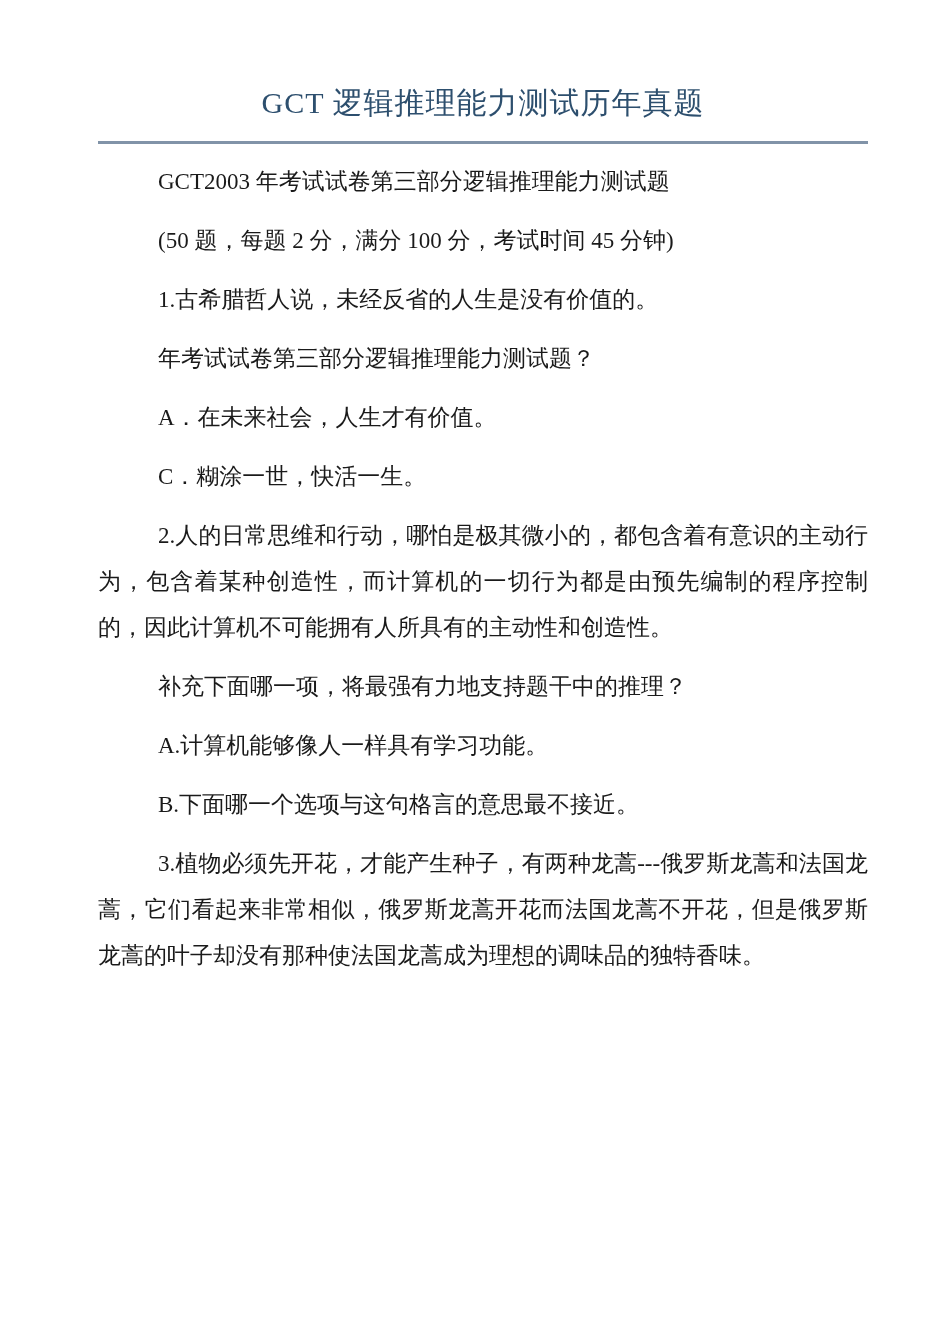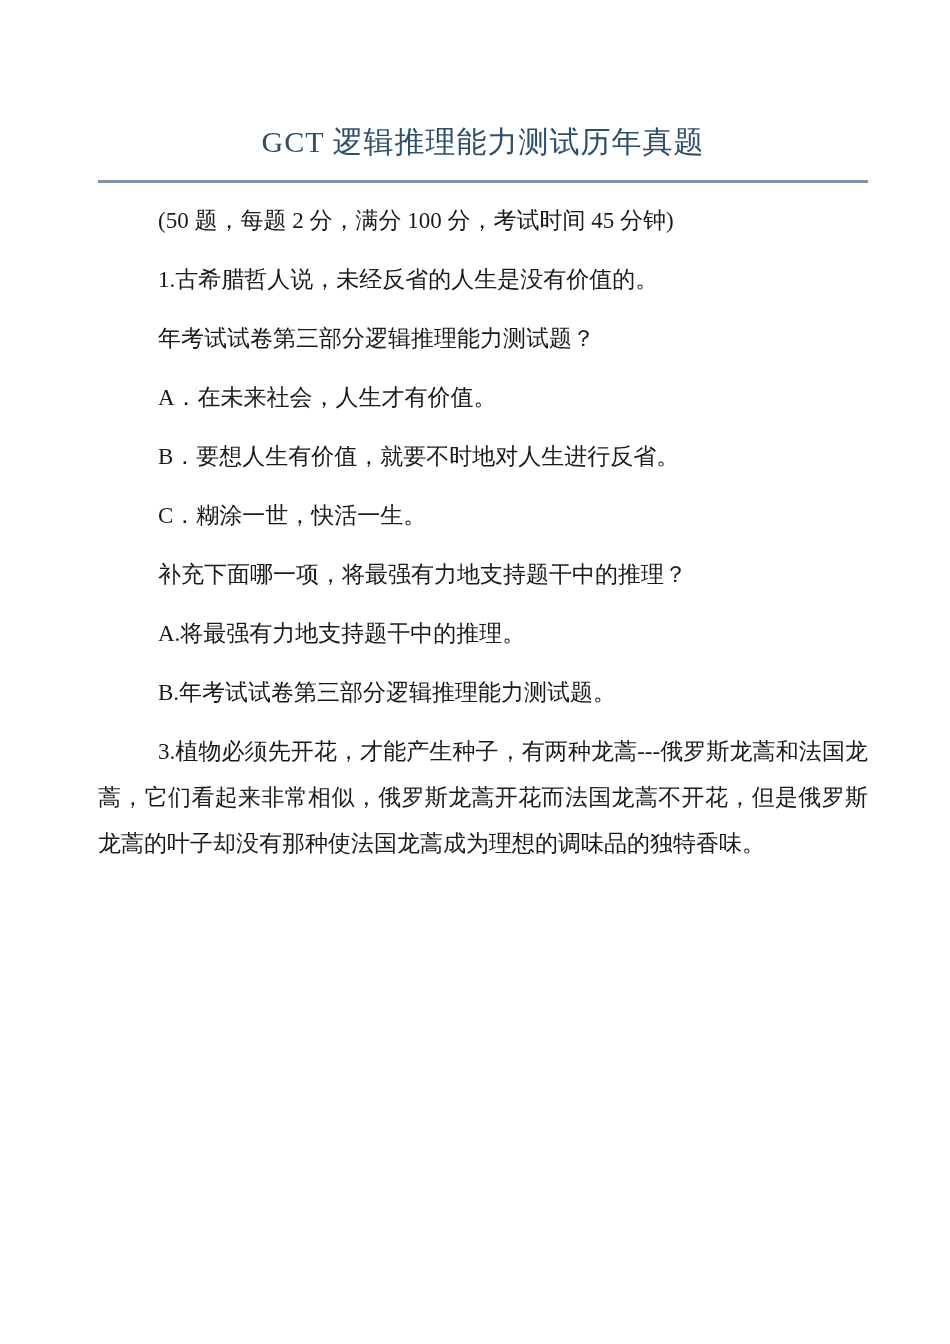--- a/index.html
+++ b/index.html
@@ -10,21 +10,21 @@
   }
   body {
     width: 950px;
     min-height: 1344px;
     font-family: "Liberation Serif", "DejaVu Serif", serif;
   }
   .page {
     box-sizing: border-box;
     width: 950px;
     min-height: 1344px;
-    padding-top: 120px;
+    padding-top: 81px;
     background: #ffffff;
   }
   .doc-title {
     width: 770px;
     margin: 0 0 0 98px;
     text-align: center;
     font-size: 30px;
     line-height: 44px;
     font-weight: normal;
     color: #2d4f6e;
@@ -54,39 +54,40 @@
 <body>
 
 <div class="page">
 
   <h1 class="doc-title">GCT 逻辑推理能力测试历年真题</h1>
 
   <hr class="title-divider">
 
   <div class="content">
 
+    <p>GCT2003 年考试试卷第三部分逻辑推理能力测试题</p>
 
     <p>(50 题，每题 2 分，满分 100 分，考试时间 45 分钟)</p>
 
     <p>1.古希腊哲人说，未经反省的人生是没有价值的。</p>
 
     <p>年考试试卷第三部分逻辑推理能力测试题？</p>
 
     <p>A．在未来社会，人生才有价值。</p>
 
-    <p>B．要想人生有价值，就要不时地对人生进行反省。</p>
 
     <p>C．糊涂一世，快活一生。</p>
 
 
+    <p>2.人的日常思维和行动，哪怕是极其微小的，都包含着有意识的主动行为，包含着某种创造性，而计算机的一切行为都是由预先编制的程序控制的，因此计算机不可能拥有人所具有的主动性和创造性。</p>
 
     <p>补充下面哪一项，将最强有力地支持题干中的推理？</p>
 
-    <p>A.将最强有力地支持题干中的推理。</p>
+    <p>A.计算机能够像人一样具有学习功能。</p>
 
-    <p>B.年考试试卷第三部分逻辑推理能力测试题。</p>
+    <p>B.下面哪一个选项与这句格言的意思最不接近。</p>
 
 
 
     <p>3.植物必须先开花，才能产生种子，有两种龙蒿---俄罗斯龙蒿和法国龙蒿，它们看起来非常相似，俄罗斯龙蒿开花而法国龙蒿不开花，但是俄罗斯龙蒿的叶子却没有那种使法国龙蒿成为理想的调味品的独特香味。</p>
 
   </div>
 </div>
 
 </body></html>

